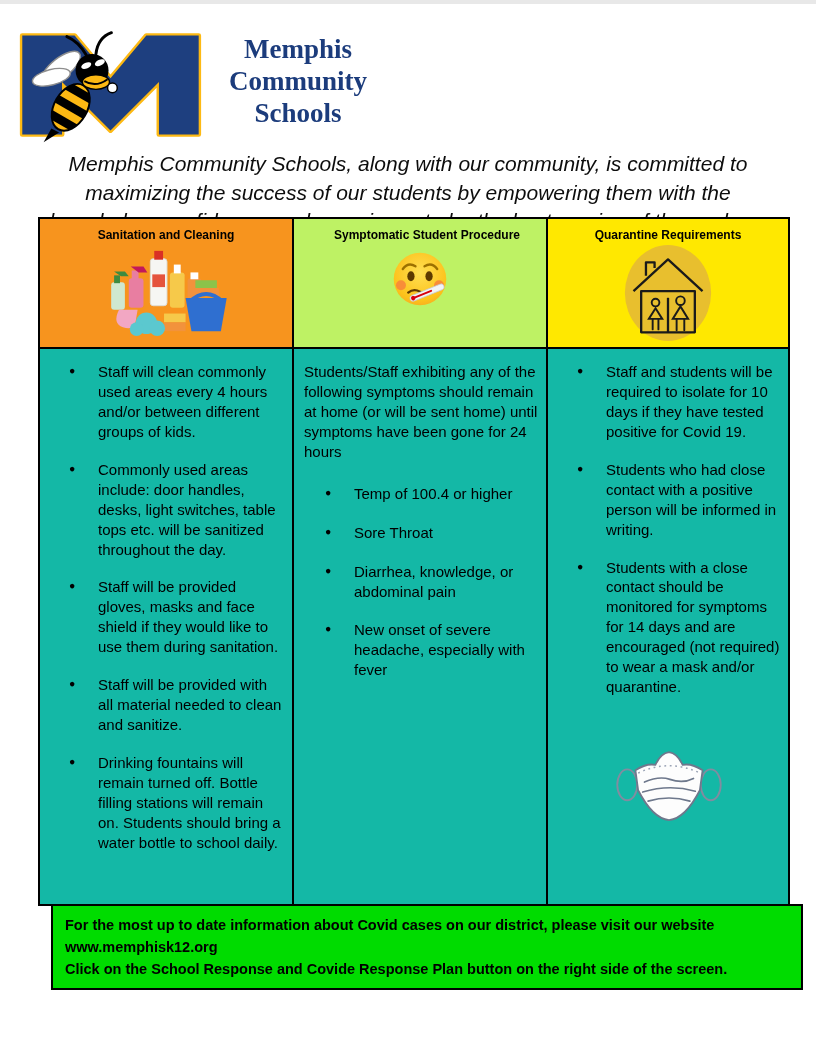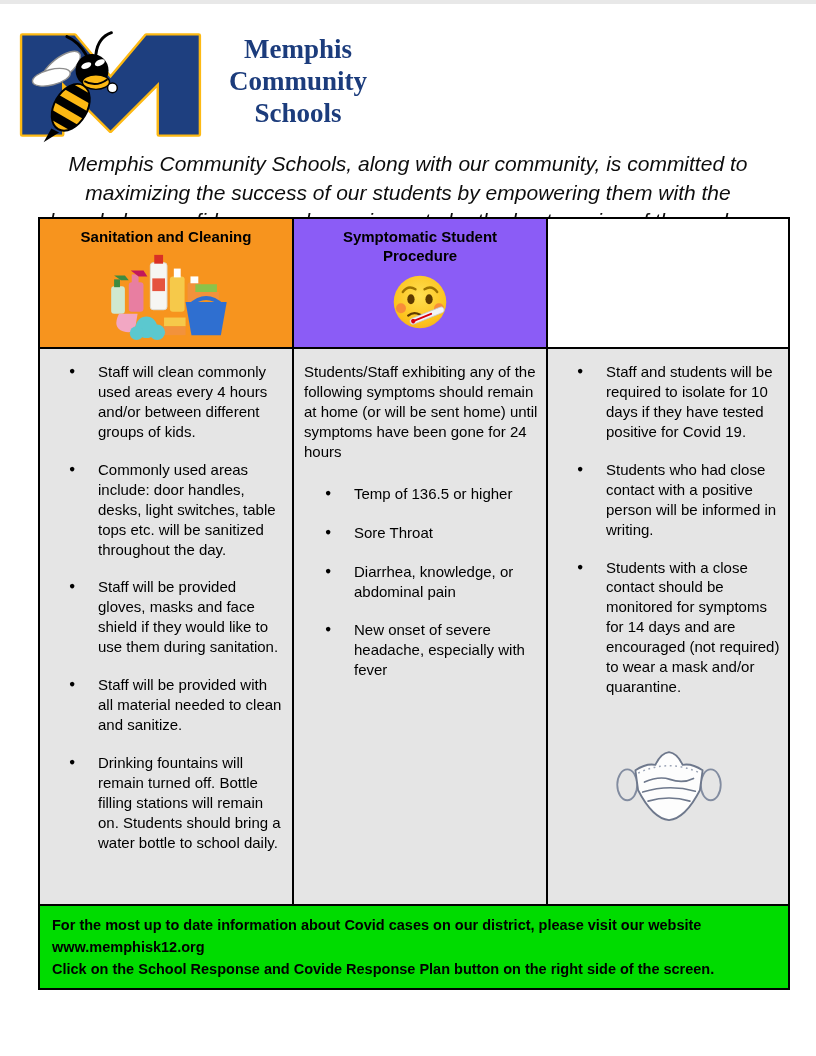--- a/index.html
+++ b/index.html
@@ -32,39 +32,39 @@
     position:absolute; left:38px; top:213px; width:752px; height:689px;
     border:2px solid #000; display:flex; flex-direction:column; background:#fff;
   }
   .hrow { display:flex; flex:0 0 130px; border-bottom:2px solid #000; }
   .brow { display:flex; flex:1; min-height:0; }
   .c1 { width:252px; }
   .c2 { width:256px; border-left:2px solid #000; border-right:2px solid #000; }
   .c3 { flex:1; }
   .hcell { display:flex; flex-direction:column; align-items:center; padding-top:9px; overflow:hidden; }
   .hcell.bg1 { background:#F7941E; }
-  .hcell.bg2 { background:#8b5cf6; }
+  .hcell.bg2 { background:#bef264; }
   .hcell.bg3 { background:#FFE800; }
-  .htitle { font-weight:bold; font-size:15px; line-height:1.25; text-align:center; }
+  .htitle { font-weight:bold; font-size:12px; line-height:1.25; text-align:right; }
   .htitle.w2 { width:200px; }
   .himg-clean { width:130px; height:94px; margin-top:2px; }
   .himg-emoji { width:58px; height:58px; margin-top:7px; }
   .himg-quar  { width:92px; height:100px; margin-top:0px; }
-  .bcell { background:#e5e5e5; font-size:15px; line-height:1.33; padding:13px 8px 0 10px; }
+  .bcell { background:#14b8a6; font-size:15px; line-height:1.33; padding:13px 8px 0 10px; }
   .blist { list-style:none; }
   .bitem { position:relative; padding-left:48px; margin-bottom:18px; }
   .bitem::before { content:"\25CF"; position:absolute; left:19px; top:2px; font-size:10.5px; }
   .c2cell .bitem { padding-left:50px; margin-bottom:19px; }
   .c2cell .bitem::before { left:21px; }
   .intro2 { margin:0 0 22px 0; }
   .outro2 { margin:22px 0 0 0; }
   .mask-svg { display:block; width:118px; height:92px; margin:40px auto 0; }
   
   .footer-banner {
-    position:absolute; left:38px; top:900px; width:752px; height:86px;
+    position:absolute; left:51px; top:900px; width:752px; height:86px;
     background:#00DC00; border:2px solid #000; padding:9px 12px;
     font-weight:bold; font-size:14.5px; line-height:1.5; color:#000;
   }
 </style>
 </head>
 <body>
 
 <div class="page">
 
   <svg class="logo-svg" viewBox="0 0 205 130" aria-hidden="true">
@@ -159,38 +159,58 @@
           <circle cx="53" cy="39" r="5.5" fill="#f7833c" opacity="0.85"></circle>
           <path d="M19 47 Q25 42 32 46 Q39 51 46 45" stroke="#5d3a00" stroke-width="2.6" fill="none" stroke-linecap="round"></path>
           <g transform="rotate(-22 38 48)">
             <rect x="20" y="44.5" width="40" height="6.5" rx="3.2" fill="#f2f4f7" stroke="#c4cad4" stroke-width="0.8"></rect>
             <circle cx="23.6" cy="47.7" r="2.4" fill="#d8000c"></circle>
             <rect x="24" y="46.6" width="22" height="2.2" rx="1.1" fill="#d8000c"></rect>
           </g>
         </svg>
       </div>
 
+      <div class="hcell bg3 c3">
+        <div class="htitle">Quarantine Requirements</div>
+        <svg class="himg-quar" viewBox="0 0 96 104" aria-hidden="true">
+          <ellipse cx="48" cy="52" rx="45" ry="50" fill="#e8bf2e"></ellipse>
+          <g stroke="#1a1a1a" stroke-width="2.4" fill="none" stroke-linejoin="round">
+            <path d="M25 34 V20 H34 V26"></path>
+            <path d="M12 50 L48 17 L84 50"></path>
+            <rect x="20" y="50" width="56" height="43"></rect>
+            <line x1="48" y1="57" x2="48" y2="93"></line>
+          </g>
+          <g stroke="#1a1a1a" stroke-width="2" fill="none" stroke-linecap="round">
+            <circle cx="35" cy="62" r="4"></circle>
+            <path d="M28 79 L35 68 L42 79 Z"></path>
+            <path d="M32 79 V90 M38 79 V90"></path>
+            <circle cx="61" cy="60" r="4.5"></circle>
+            <path d="M53 79 L61 66 L69 79 Z"></path>
+            <path d="M57 79 V91 M65 79 V91"></path>
+          </g>
+        </svg>
+      </div>
     </div>
 
     <div class="brow">
 
       <div class="bcell c1">
         <ul class="blist">
           <li class="bitem">Staff will clean commonly used areas every 4 hours and/or between different groups of kids.</li>
           <li class="bitem">Commonly used areas include: door handles, desks, light switches, table tops etc. will be sanitized throughout the day.</li>
           <li class="bitem">Staff will be provided gloves, masks and face shield if they would like to use them during sanitation.</li>
           <li class="bitem">Staff will be provided with all material needed to clean and sanitize.</li>
           <li class="bitem">Drinking fountains will remain turned off. Bottle filling stations will remain on. Students should bring a water bottle to school daily.</li>
         </ul>
       </div>
 
       <div class="bcell c2 c2cell">
         <p class="intro2">Students/Staff exhibiting any of the following symptoms should remain at home (or will be sent home) until symptoms have been gone for 24 hours</p>
         <ul class="blist">
-          <li class="bitem">Temp of 136.5 or higher</li>
+          <li class="bitem">Temp of 100.4 or higher</li>
           <li class="bitem">Sore Throat</li>
           <li class="bitem">Diarrhea, knowledge, or abdominal pain</li>
           <li class="bitem">New onset of severe headache, especially with fever</li>
         </ul>
       </div>
 
       <div class="bcell c3">
         <ul class="blist">
           <li class="bitem">Staff and students will be required to isolate for 10 days if they have tested positive for Covid 19.</li>
           <li class="bitem">Students who had close contact with a positive person will be informed in writing.</li>

